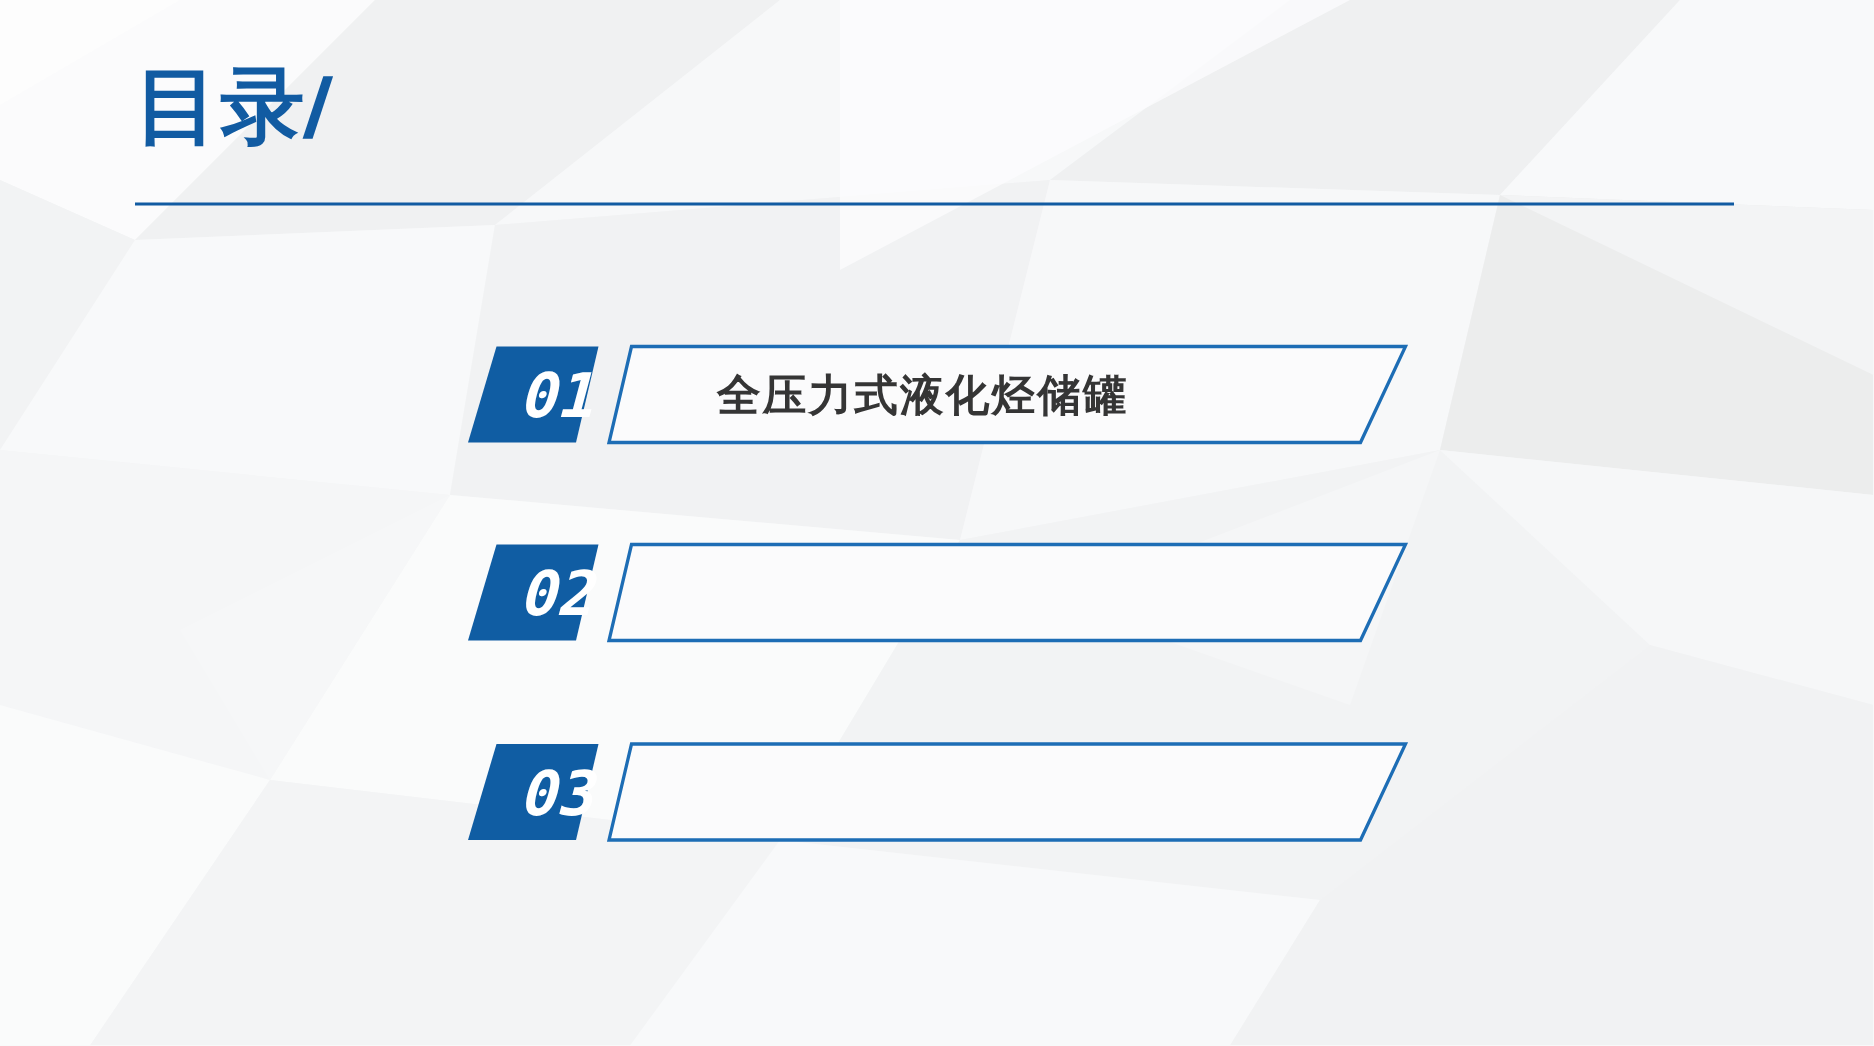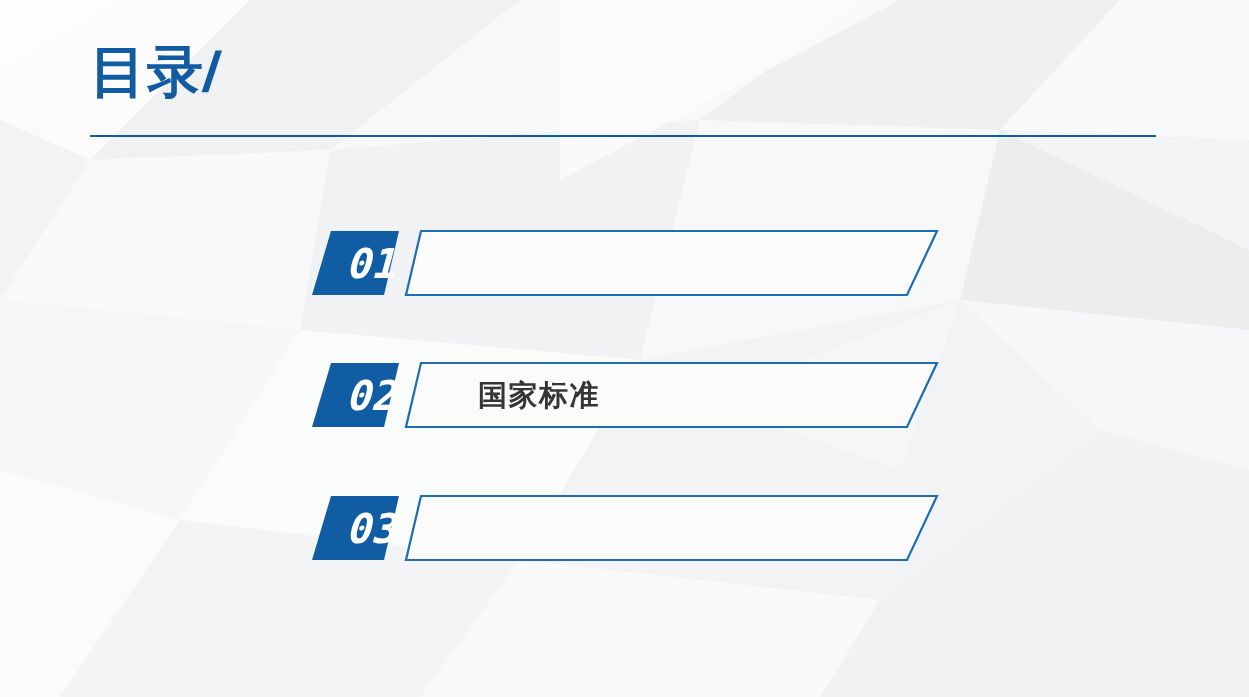--- a/index.html
+++ b/index.html
@@ -175,29 +175,29 @@
   <div class="heading-rule"></div>
 
   <div class="rows">
 
     <div class="row row-1">
       <svg class="row-svg" viewBox="0 0 660 80" preserveAspectRatio="none" aria-hidden="true">
         <polygon points="31,7 99,7 84,71 12,71" fill="#105da3"></polygon>
         <polygon points="121,7 637,7 607,71 106,71" fill="#fbfbfc" stroke="#1d6db5" stroke-width="2.2"></polygon>
       </svg>
       <div class="row-num">01</div>
+      <div class="row-label">全压力式液化烃储罐</div>
     </div>
 
     <div class="row row-2">
       <svg class="row-svg" viewBox="0 0 660 80" preserveAspectRatio="none" aria-hidden="true">
         <polygon points="31,7 99,7 84,71 12,71" fill="#105da3"></polygon>
         <polygon points="121,7 637,7 607,71 106,71" fill="#fbfbfc" stroke="#1d6db5" stroke-width="2.2"></polygon>
       </svg>
       <div class="row-num">02</div>
-      <div class="row-label">国家标准</div>
     </div>
 
     <div class="row row-3">
       <svg class="row-svg" viewBox="0 0 660 80" preserveAspectRatio="none" aria-hidden="true">
         <polygon points="31,7 99,7 84,71 12,71" fill="#105da3"></polygon>
         <polygon points="121,7 637,7 607,71 106,71" fill="#fbfbfc" stroke="#1d6db5" stroke-width="2.2"></polygon>
       </svg>
       <div class="row-num">03</div>
     </div>
 

